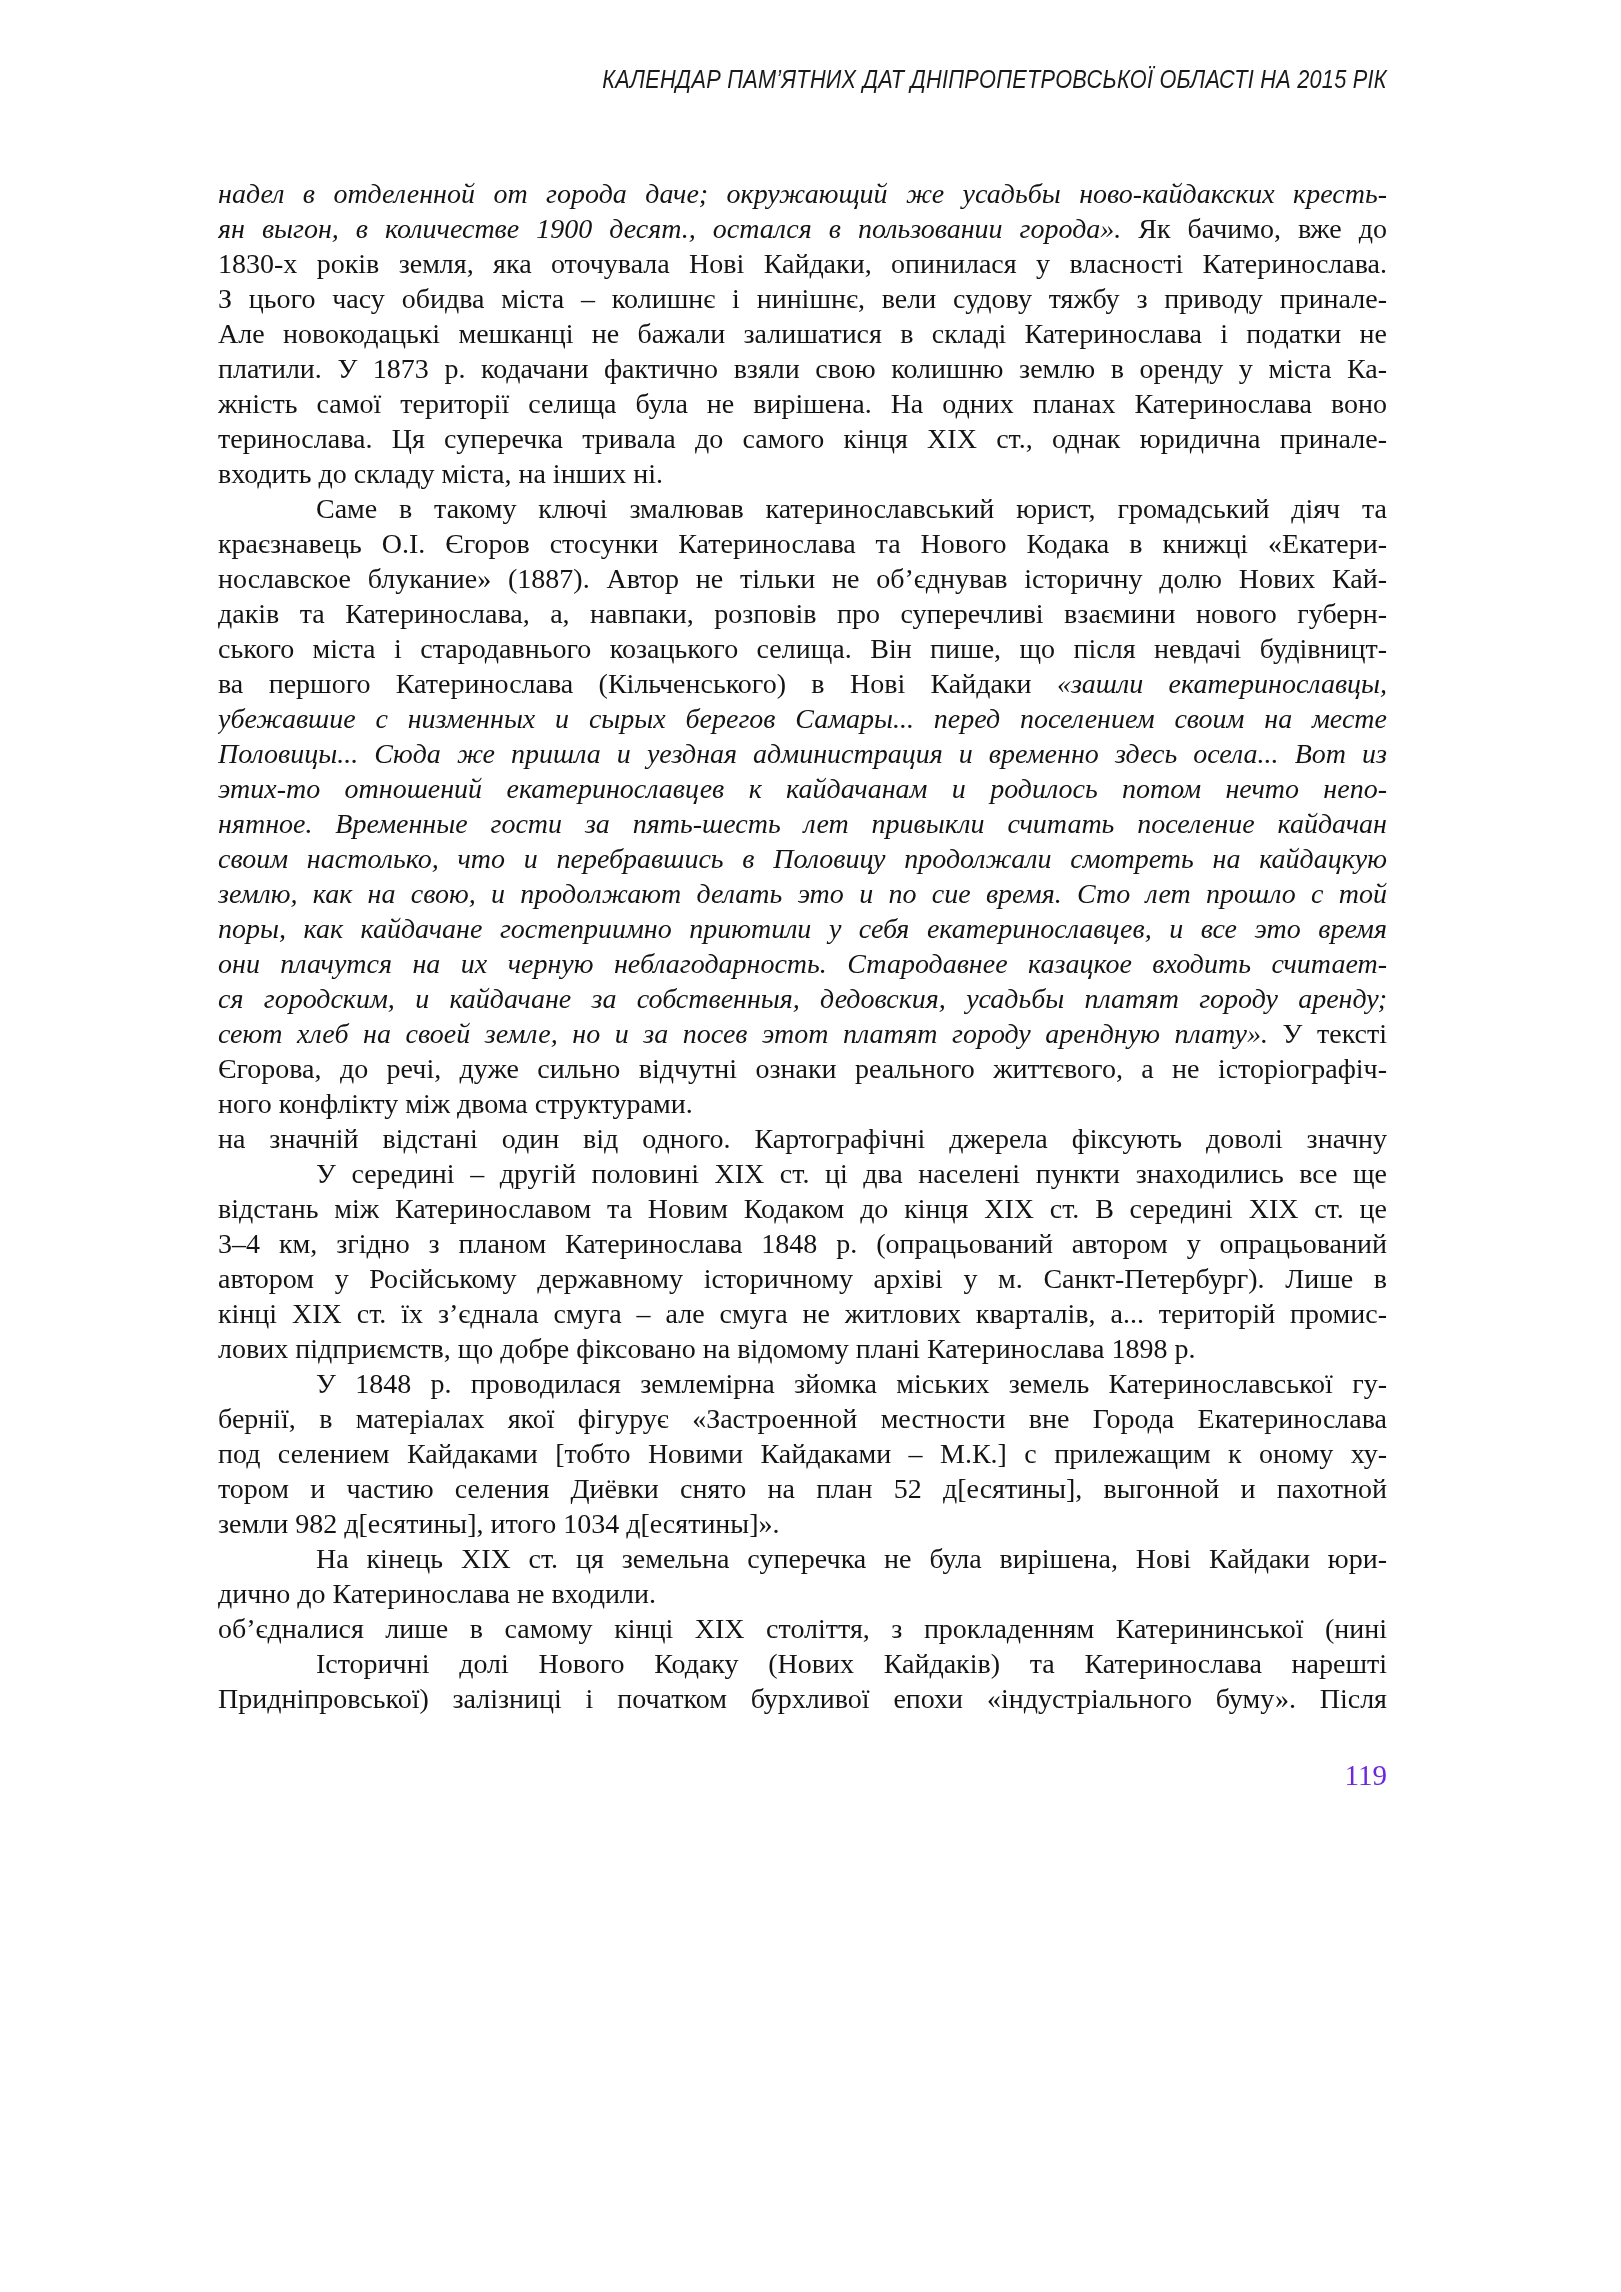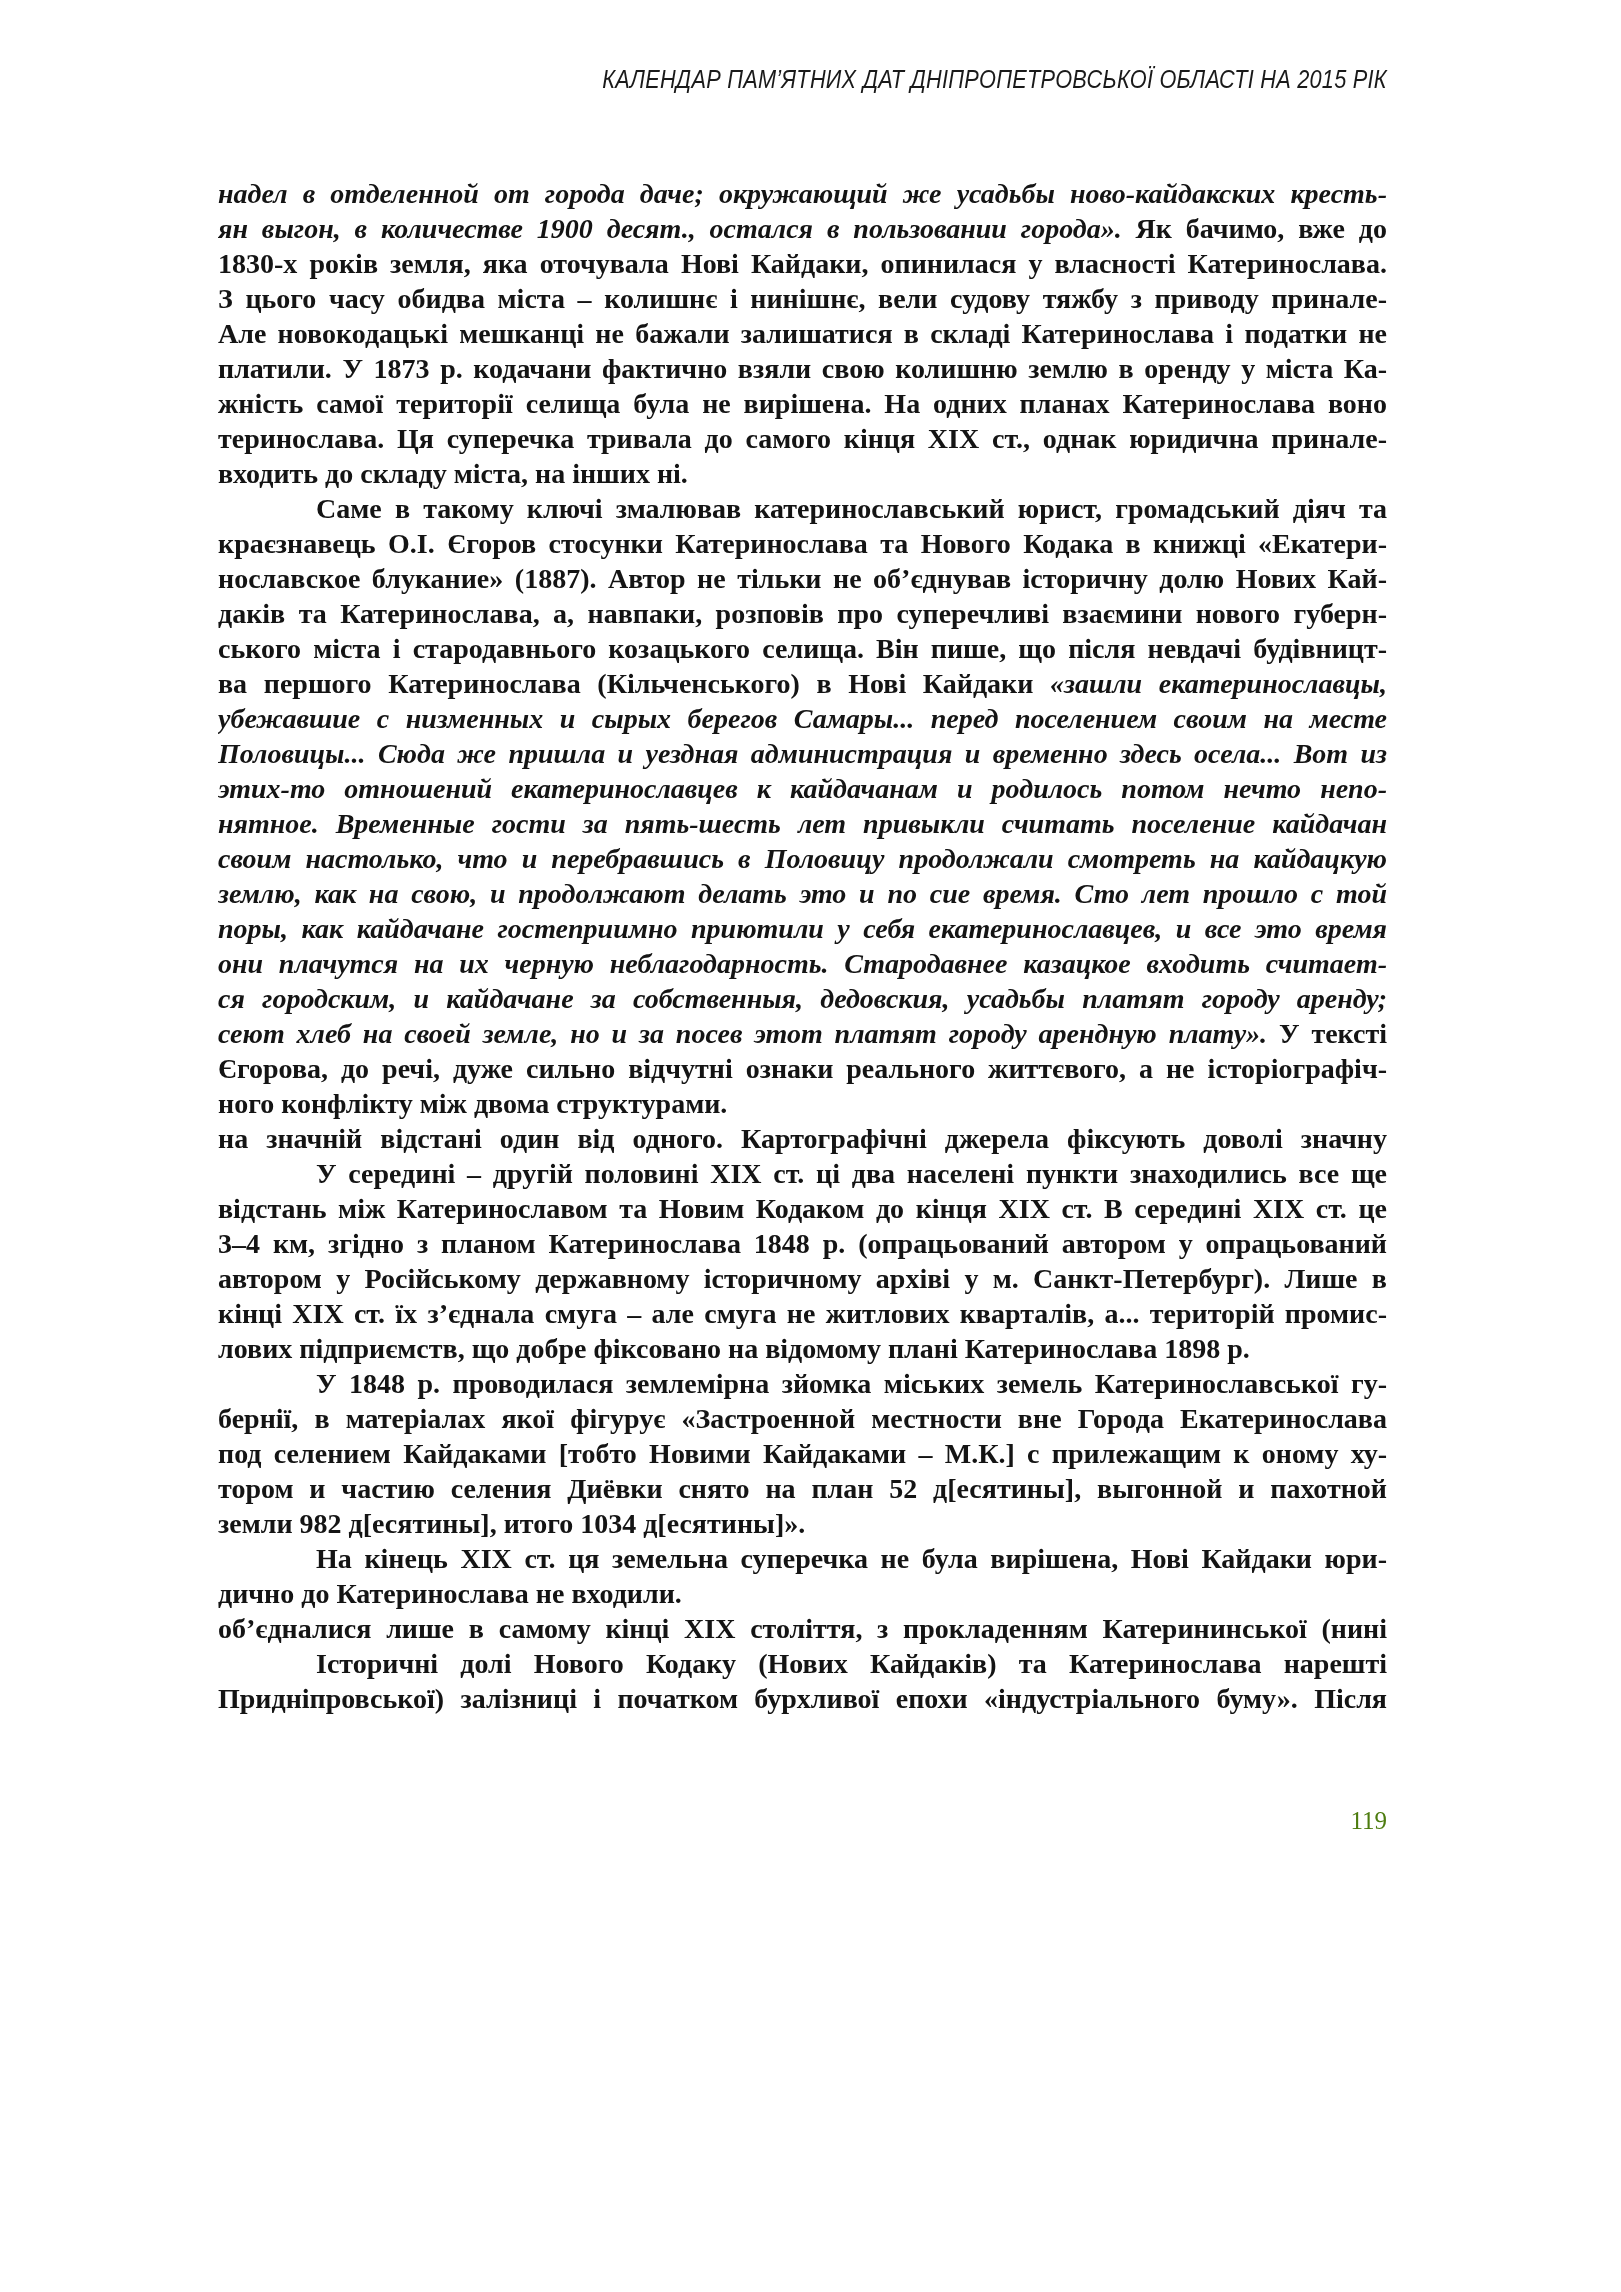--- a/index.html
+++ b/index.html
@@ -37,38 +37,36 @@
     width: 1169px;
     font-size: 28px;
     line-height: 35px;
   }
   .para { margin: 0; padding: 0; }
   .ln {
     text-align: justify;
     text-align-last: justify;
     white-space: normal;
     overflow: hidden;
-    font-weight: bold;
   }
   .ln.endln {
     text-align-last: left;
   }
   .ln.first {
     text-indent: 98px;
   }
   .it { font-style: italic; }
   .rg { font-style: normal; }
   .page-number {
     position: absolute;
     top: 1760px;
     right: 234px;
-    font-size: 25px;
+    font-size: 29px;
     line-height: 31px;
-    color: #4d7c0f;
-    margin-top: 45px;
+    color: #6d28d9;
   }
 </style>
 </head>
 <body>
 
 <div class="page">
   <div class="running-head">КАЛЕНДАР ПАМ’ЯТНИХ ДАТ ДНІПРОПЕТРОВСЬКОЇ ОБЛАСТІ НА 2015 РІК</div>
 
   <div class="body-text">
       <div class="para">

